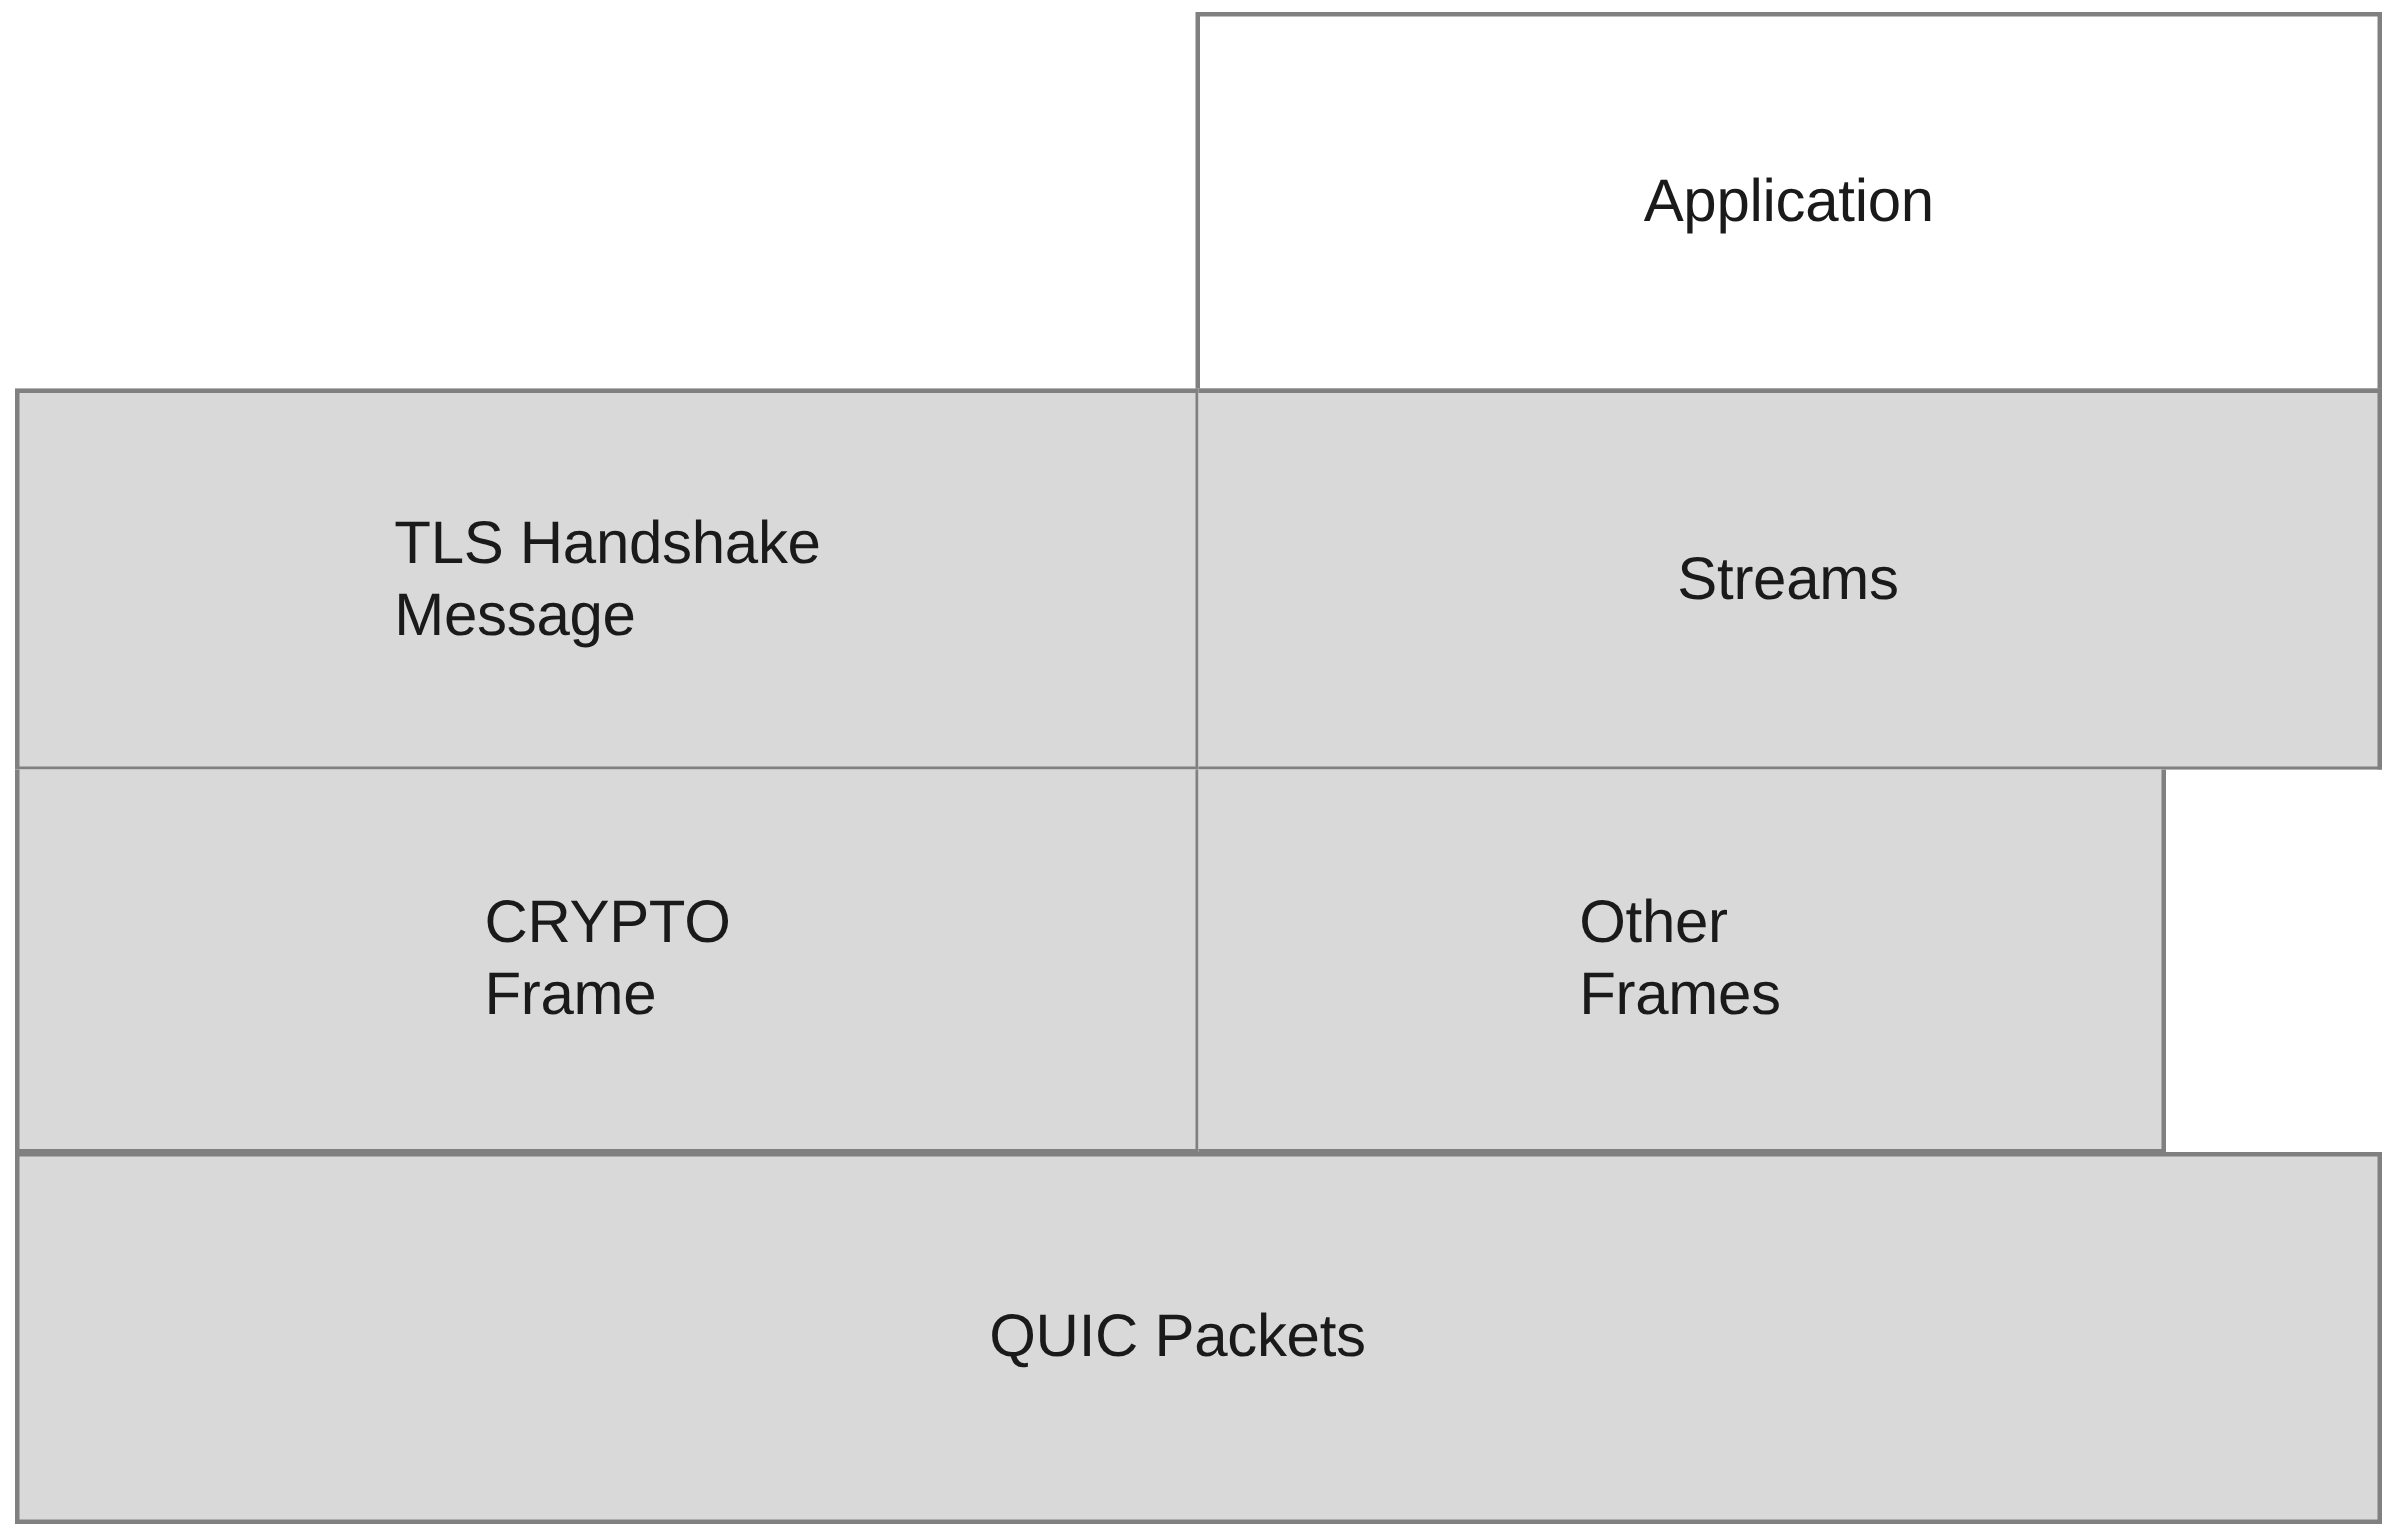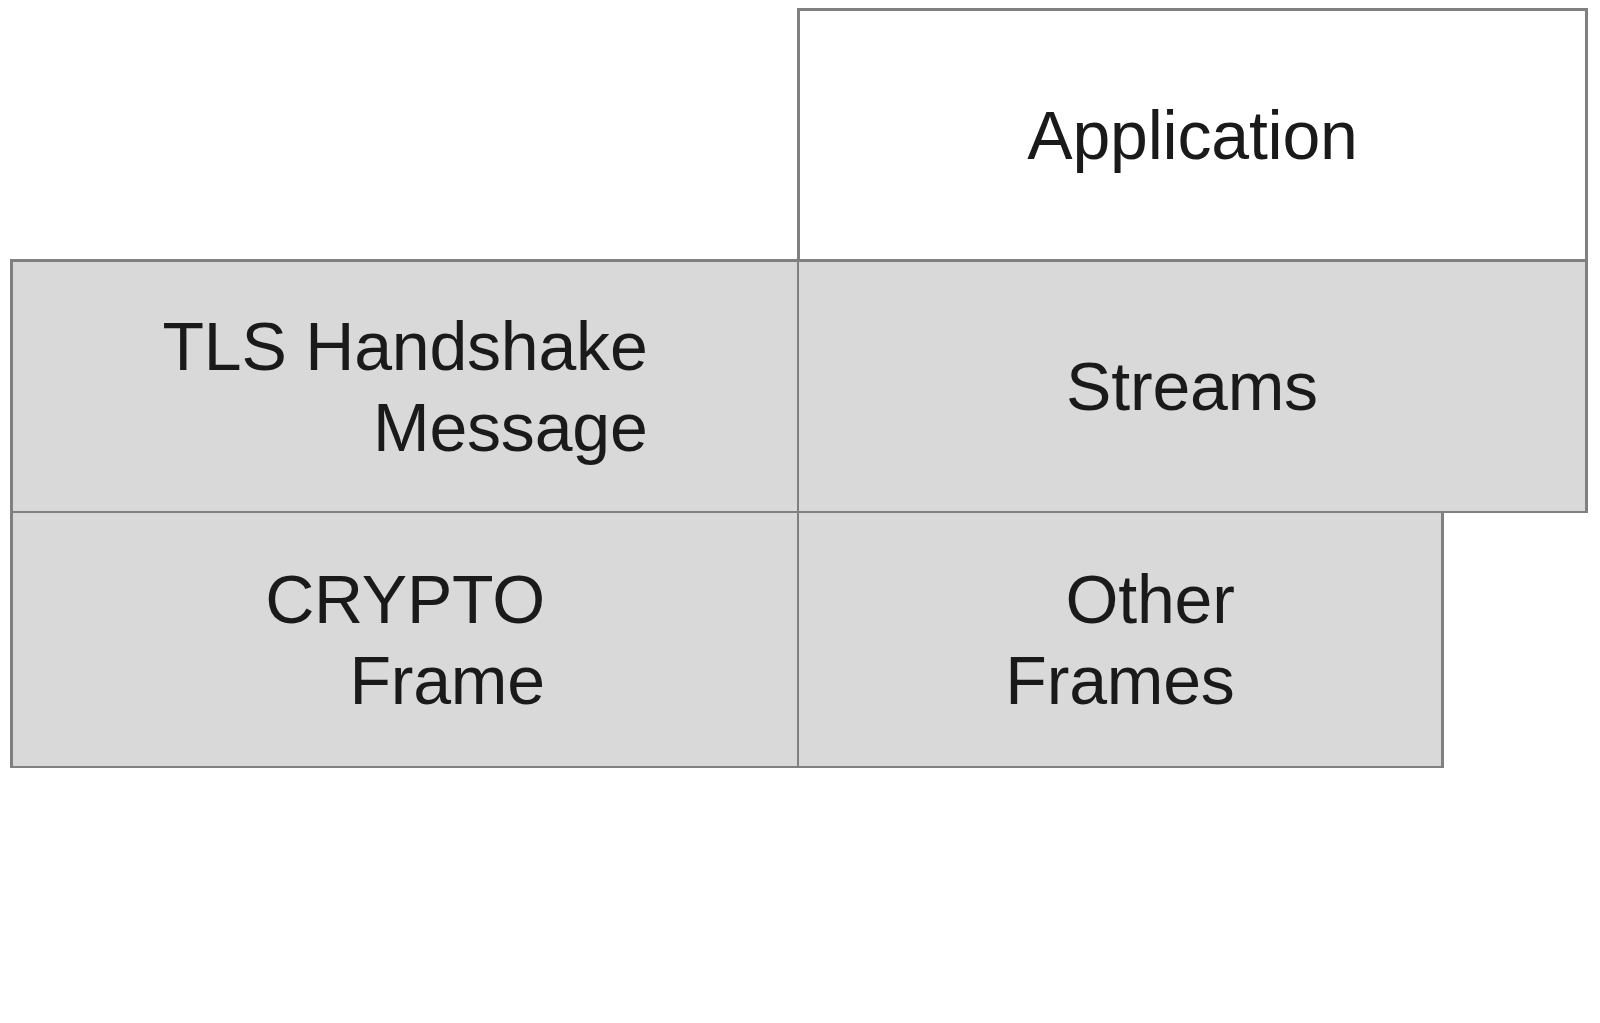--- a/index.html
+++ b/index.html
@@ -20,23 +20,23 @@
     height: 1023px;
     background: #ffffff;
   }
 
   .cell {
     position: absolute;
     box-sizing: border-box;
     display: flex;
     align-items: center;
     justify-content: center;
-    text-align: right;
+    text-align: left;
     color: #1a1a1a;
-    font-size: 68px;
+    font-size: 40px;
     line-height: 1.18;
     font-weight: 400;
     letter-spacing: -0.2px;
     white-space: pre-line;
   }
 
   .cell-fill-gray  { background: #d9d9d9; }
   .cell-fill-white { background: #ffffff; }
 
   
@@ -124,14 +124,17 @@
   <div class="cell cell-fill-gray" id="crypto-cell">
     <span class="cell-label">CRYPTO
 Frame</span>
   </div>
 
   <div class="cell cell-fill-gray" id="other-frames-cell">
     <span class="cell-label">Other
 Frames</span>
   </div>
 
+  <div class="cell cell-fill-gray" id="quic-cell">
+    <span class="cell-label">QUIC Packets</span>
+  </div>
 
 </div>
 
 </body></html>

